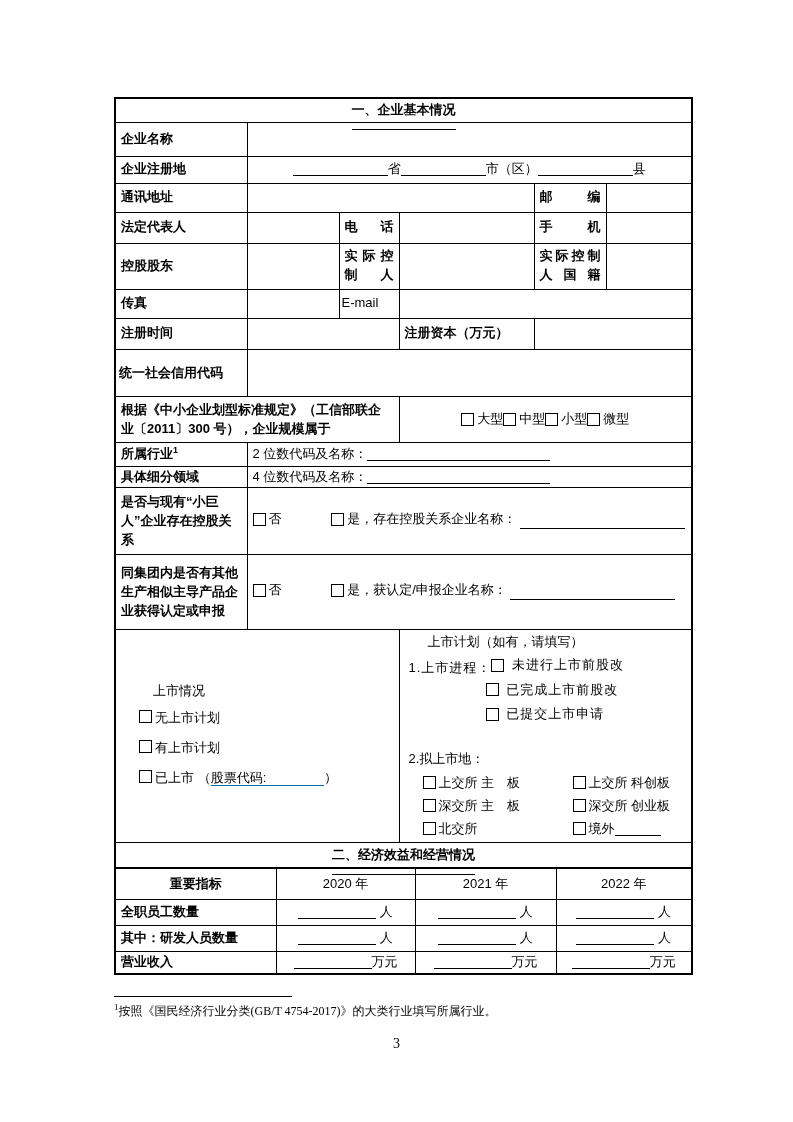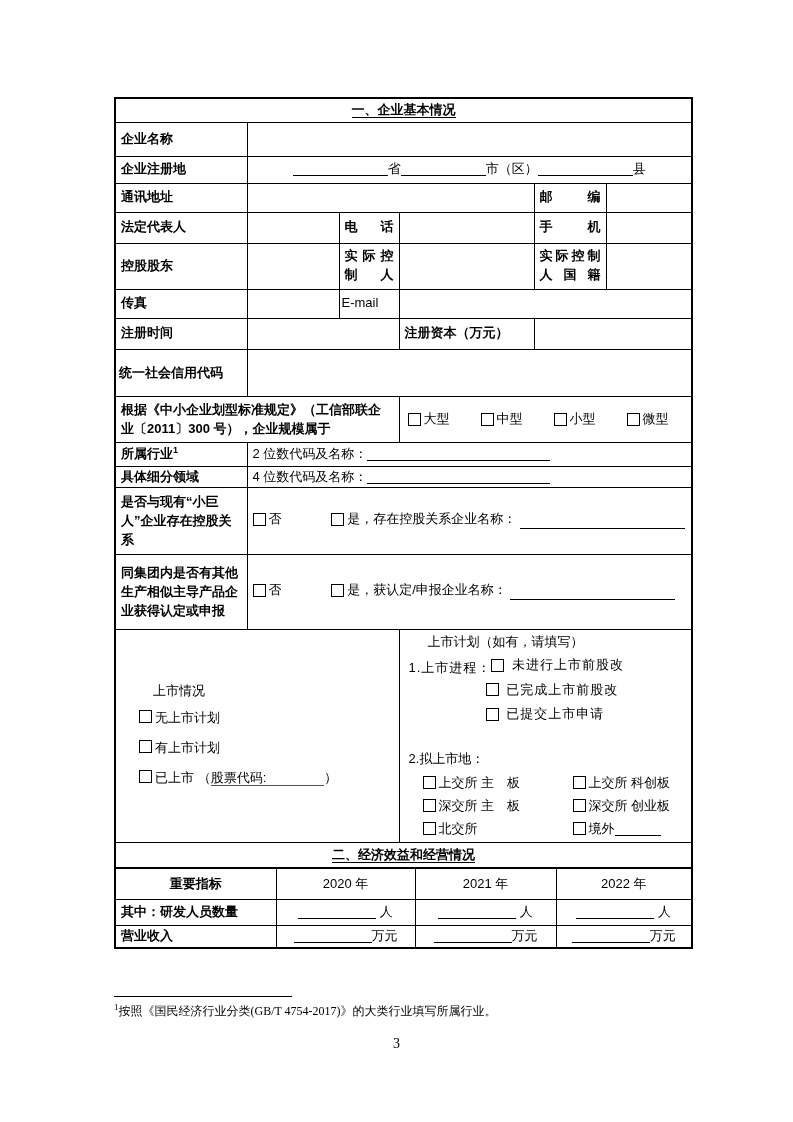--- a/index.html
+++ b/index.html
@@ -2,30 +2,30 @@
 <html><head>
 <meta charset="utf-8">
 <style>
   html,body{margin:0;padding:0;background:#fff;}
   body{width:793px;height:1122px;font-family:"Liberation Sans","DejaVu Sans",sans-serif;color:#000;}
   .page{position:relative;width:793px;height:1122px;background:#fff;overflow:hidden;}
   .formwrap{position:absolute;left:114px;top:97px;width:577px;}
   table.frm{border-collapse:collapse;table-layout:fixed;width:577px;border:2px solid #000;}
   table.frm td{border:1px solid #000;font-size:13px;padding:1px 5px;vertical-align:middle;line-height:1.45;}
   td.sect{font-size:16px;font-weight:700;text-align:center;padding:2px 0;}
-  td.sect .u{border-bottom:1px solid #000;padding-bottom:0px;}
+  td.sect .u{border-bottom:1px solid #000;padding-bottom:12px;}
   td.lbl{font-weight:600;}
   td.jc{text-align:justify;text-align-last:justify;padding:1px 6px;}
   td.ctr{text-align:center;}
   .cb{display:inline-block;width:11px;height:11px;border:1px solid #000;background:#fff;vertical-align:-1px;margin-right:3px;flex:none;}
   .rb{display:inline-block;width:11px;height:11px;border-radius:50%;background:radial-gradient(circle at 62% 32%, #fff 0 1.5px, #000 2px);vertical-align:-1px;margin-right:3px;flex:none;}
   .blank{display:inline-block;border-bottom:1px solid #000;height:14px;vertical-align:-3px;}
   .w95{width:95px}.w85{width:85px}.w185{width:183px}.w165{width:165px}.w55{width:58px}.w45{width:46px}.w75{width:78px}
   .opt{display:inline-flex;align-items:center;white-space:nowrap;}
-  .scalecell{display:flex;justify-content:flex-start;padding:0 8px;gap:31px;}
+  .scalecell{display:flex;justify-content:center;padding:0 8px;}
   .typeopts .opt{margin-right:37px;}
   .ynopts .optno{margin-right:46px;}
   .ul-group{border-bottom:1px solid #0369a1;}
   .listing{padding-left:8px;}
   .listing .lt{margin-bottom:4px;margin-left:24px;}
   .listing .li{margin-left:10px;line-height:24px;display:block;margin-top:6px;}
   .plan{padding:2px 2px 2px 4px;}
   .plan .ph{margin-bottom:2px;margin-left:19px;}
   .plan .pline{line-height:22px;letter-spacing:1px;}
   .plan .pcont{margin-left:77px;line-height:22px;letter-spacing:1px;}
@@ -253,20 +253,26 @@
           <col style="width:136px">
       </colgroup>
       <tbody>
           <tr style="height:31px">
         <td class="lbl ctr">重要指标</td>
         <td class="ctr">2020 年</td>
         <td class="ctr">2021 年</td>
         <td class="ctr">2022 年</td>
       </tr>
       <tr style="height:26px">
+        <td class="lbl">全职员工数量</td>
+        <td class="stat-cell"><span class="blank w75"></span> <span>人</span></td>
+        <td class="stat-cell"><span class="blank w75"></span> <span>人</span></td>
+        <td class="stat-cell"><span class="blank w75"></span> <span>人</span></td>
+      </tr>
+      <tr style="height:26px">
         <td class="lbl">其中：研发人员数量</td>
         <td class="stat-cell"><span class="blank w75"></span> <span>人</span></td>
         <td class="stat-cell"><span class="blank w75"></span> <span>人</span></td>
         <td class="stat-cell"><span class="blank w75"></span> <span>人</span></td>
       </tr>
       <tr style="height:22px">
         <td class="lbl">营业收入</td>
         <td class="stat-cell"><span class="blank w75"></span><span>万元</span></td>
         <td class="stat-cell"><span class="blank w75"></span><span>万元</span></td>
         <td class="stat-cell"><span class="blank w75"></span><span>万元</span></td>

